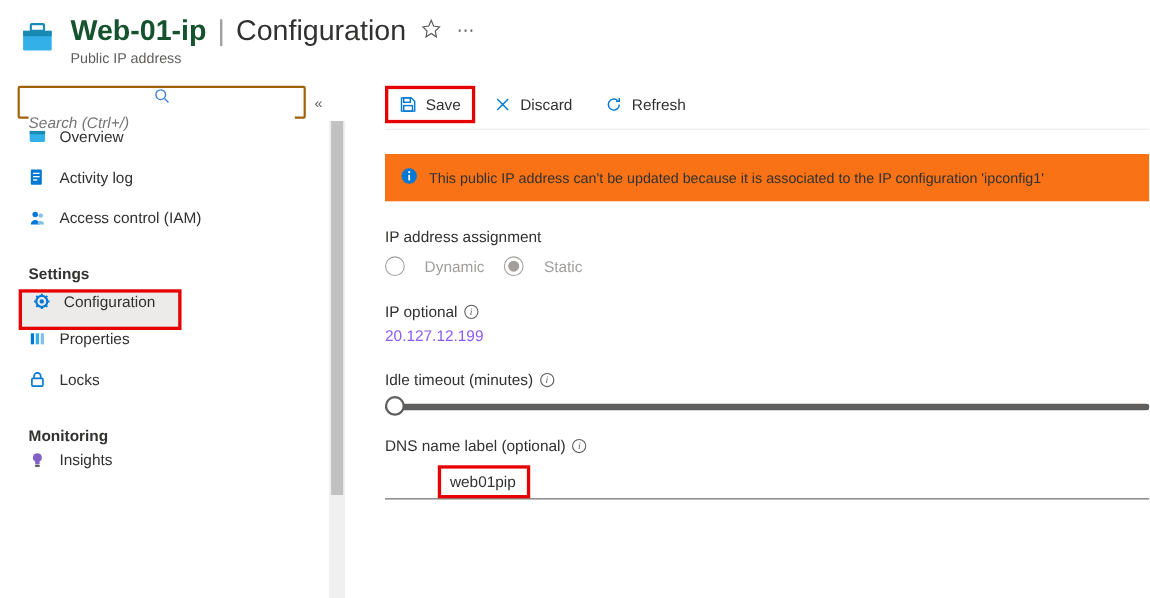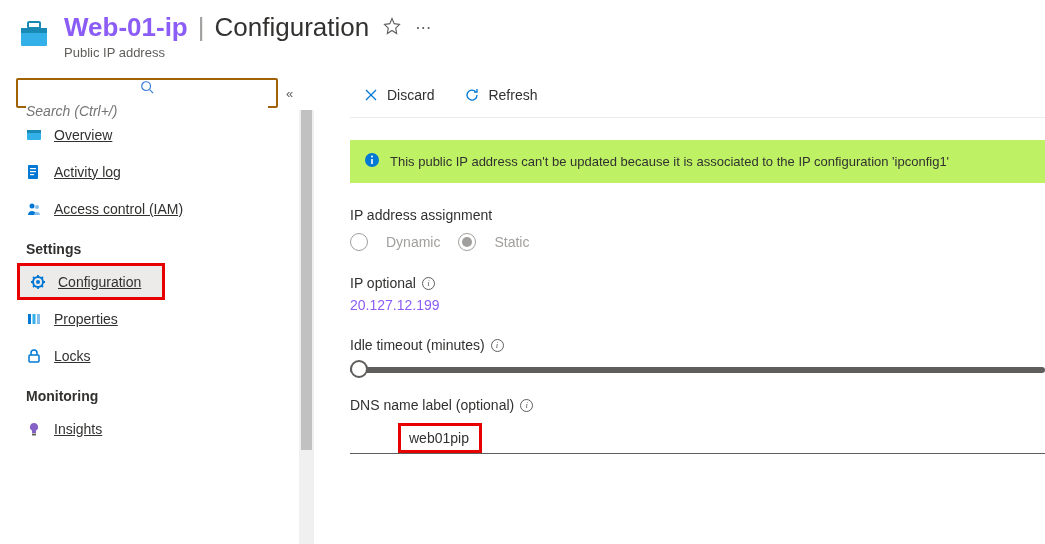--- a/index.html
+++ b/index.html
@@ -28,21 +28,21 @@
     }
     .title-block { flex: 1; }
     .title-row {
       display: flex;
       align-items: center;
       gap: 14px;
     }
     .title-main {
       font-size: 26px;
       font-weight: 600;
-      color: #8b5cf6;
+      color: #14532d;
     }
     .title-sub {
       font-size: 26px;
       font-weight: 400;
       color: #323130;
     }
     .title-pipe {
       font-size: 26px;
       font-weight: 300;
       color: #a19f9d;
@@ -98,28 +98,27 @@
       color: #605e5c;
       cursor: pointer;
       font-size: 13px;
     }
     .nav-list {
       list-style: none;
       width: 290px;
     }
     .nav-item {
       display: flex;
-      align-items: center;
+      align-items: flex-start;
       gap: 12px;
       height: 37px;
       padding: 0 10px;
       cursor: pointer;
       font-size: 14px;
       color: #323130;
-      text-decoration: underline;
     }
     .nav-item.selected { background: #edebe9; }
     .nav-icon {
       width: 16px;
       height: 16px;
       display: flex;
       align-items: center;
       justify-content: center;
       flex-shrink: 0;
     }
@@ -172,21 +171,21 @@
       gap: 8px;
       padding: 6px 10px;
       cursor: pointer;
       font-size: 14px;
       color: #323130;
       border: 3px solid transparent;
     }
     .tool-btn.highlight-red { border-color: #e60000; }
     .tool-icon { display: flex; align-items: center; }
     .info-banner {
-      background: #bef264;
+      background: #f97316;
       display: flex;
       align-items: center;
       gap: 10px;
       padding: 12px 14px;
       margin-top: 22px;
       font-size: 13px;
       color: #323130;
     }
     .section {
       margin-top: 24px;
@@ -400,20 +399,30 @@
       </li>
     </ul>
 
     <div class="scrollbar-fake">
       <div class="scrollbar-thumb"></div>
     </div>
   </div>
 
   <div class="main">
     <div class="toolbar">
+      <div class="tool-btn highlight-red">
+        <span class="tool-icon">
+          <svg width="16" height="16" viewBox="0 0 16 16" fill="none" stroke="#0078d4" stroke-width="1.3">
+              <path d="M2 2h9l3 3v9H2z"></path>
+              <rect x="4" y="2" width="6" height="4"></rect>
+              <rect x="4" y="9" width="8" height="5"></rect>
+            </svg>
+        </span>
+        <span>Save</span>
+      </div>
       <div class="tool-btn">
         <span class="tool-icon">
           <svg width="16" height="16" viewBox="0 0 16 16" fill="none" stroke="#0078d4" stroke-width="1.3">
               <line x1="3" y1="3" x2="13" y2="13"></line>
               <line x1="13" y1="3" x2="3" y2="13"></line>
             </svg>
         </span>
         <span>Discard</span>
       </div>
       <div class="tool-btn">

